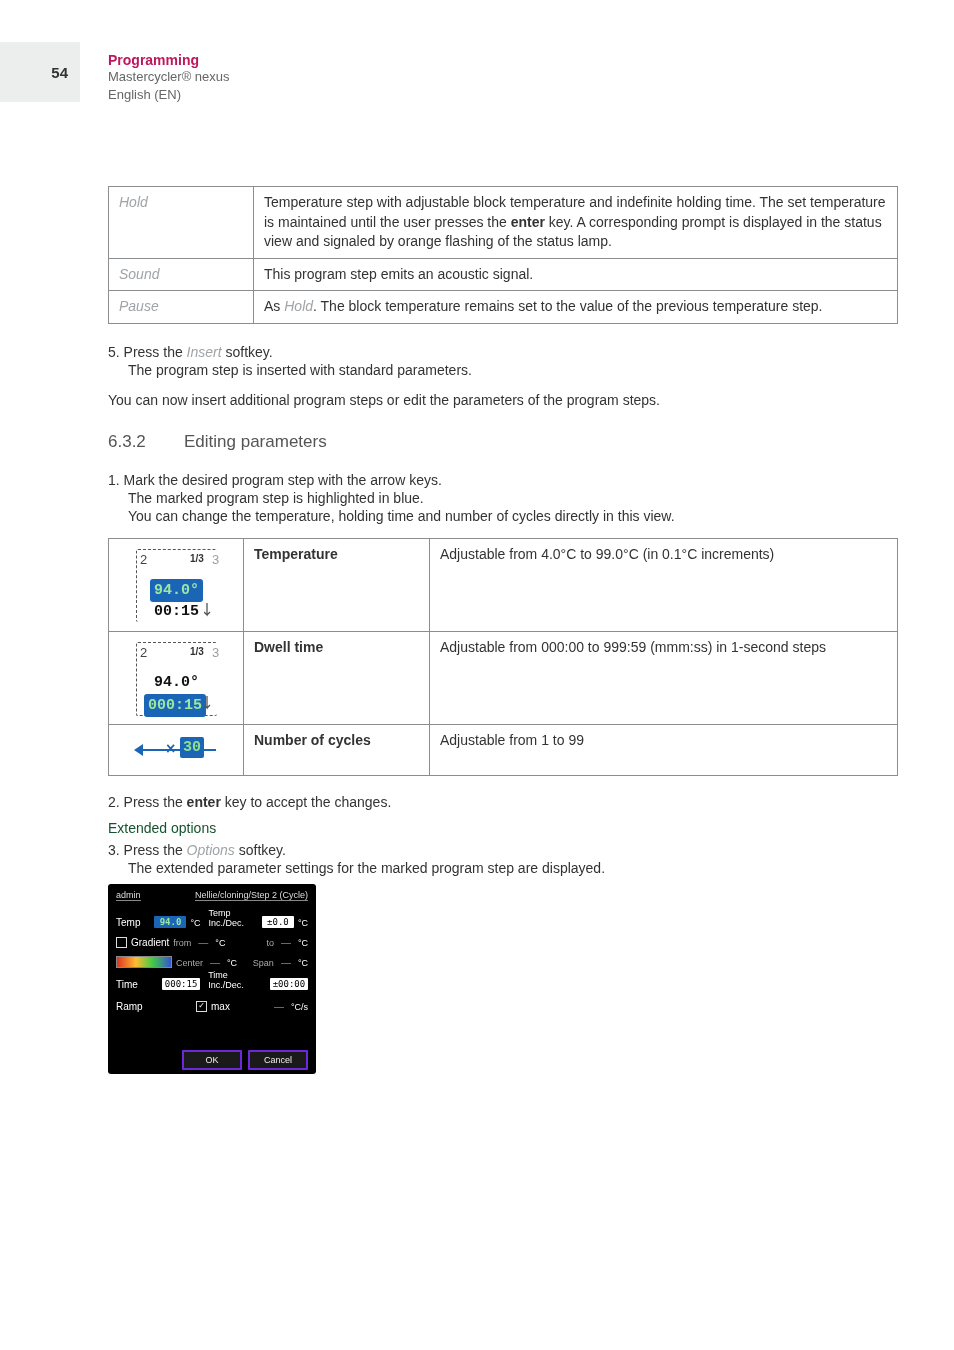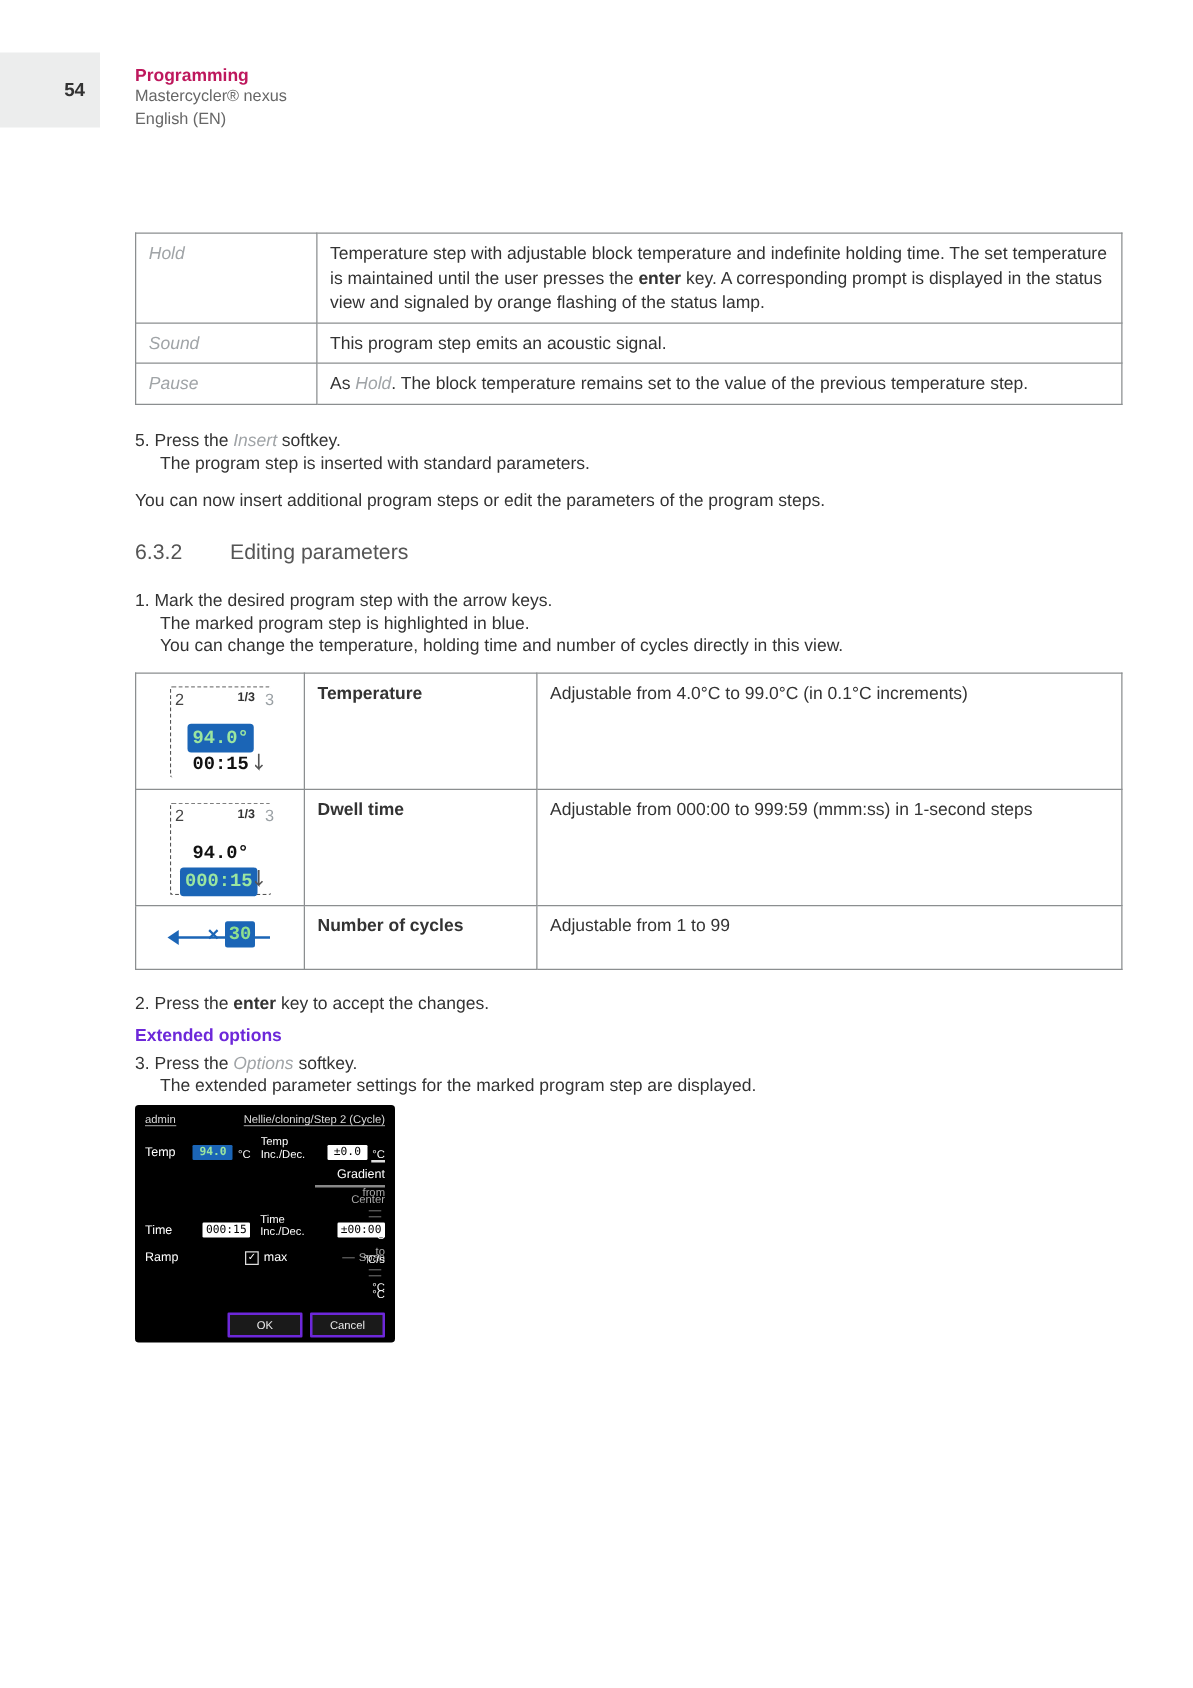--- a/index.html
+++ b/index.html
@@ -37,36 +37,36 @@
   .pill{display:inline-block;padding:1px 4px;border-radius:3px;}
   .pill-blue{background:#1b65b6;color:#9be6a0;}
   .time-val{font-family:"Courier New",monospace;font-weight:700;font-size:15px;color:#111;}
 
   .cycles-icon{width:80px;height:30px;position:relative;margin:4px auto;}
   .cyc-line{position:absolute;left:0;right:0;top:14px;height:2px;background:#1b65b6;}
   .cyc-arrow{position:absolute;left:-2px;top:9px;width:0;height:0;border-top:6px solid transparent;border-bottom:6px solid transparent;border-right:9px solid #1b65b6;}
   .cyc-x{position:absolute;left:30px;top:3px;font-weight:700;color:#1b65b6;font-size:16px;}
   .cyc-pill{position:absolute;left:44px;top:2px;background:#1b65b6;color:#8fe08f;font-family:"Courier New",monospace;font-weight:700;font-size:15px;padding:0 3px;border-radius:2px;}
 
-  .ext-hdr{color:#6d28d9;font-weight:700;margin:10px 0 6px 0;}
+  .ext-hdr{color:#14532d;font-weight:400;margin:10px 0 6px 0;}
 
   .device{width:208px;height:190px;background:#000;border-radius:3px;padding:6px 8px 4px 8px;box-sizing:border-box;color:#fff;font-size:10px;position:relative;margin-top:8px;}
   .dev-top{display:flex;justify-content:space-between;font-size:9px;color:#ddd;margin-bottom:5px;}
   .dev-top .uline{border-bottom:1px solid #888;}
   .dev-row{display:flex;align-items:flex-end;height:22px;gap:4px;font-size:10px;}
   .dev-row .lbl{width:42px;}
   .dev-box{background:#fff;color:#000;padding:1px 3px;border-radius:1px;font-family:monospace;font-size:9px;min-width:26px;text-align:center;}
   .dev-box.blue{background:#1b65b6;color:#9be6a0;font-weight:bold;}
   .dev-unit{font-size:9px;}
   .dev-grad-strip{width:54px;height:10px;background:linear-gradient(90deg,#d32 0%,#fb3 35%,#4c4 65%,#35c 100%);border:1px solid #888;}
   .dev-chk{width:9px;height:9px;border:1px solid #ddd;display:inline-flex;align-items:center;justify-content:center;font-size:8px;line-height:1;}
   .dev-dash{color:#888;padding:0 3px;}
   .dev-btn-row{position:absolute;bottom:4px;right:8px;display:flex;gap:6px;}
   .dev-btn{width:56px;height:16px;border:2px solid #6d28d9;background:#1a1a1a;display:flex;align-items:center;justify-content:center;font-size:9px;color:#eee;border-radius:1px;}
-  .grad-row{height:20px;flex-direction:column;}
+  .grad-row{height:20px;}
   .sp{flex:1;}
 </style>
 </head>
 <body>
 
 <div class="page">
   <div class="page-num-box">
       <span class="page-num">54</span>
     </div>
   <div class="header">

